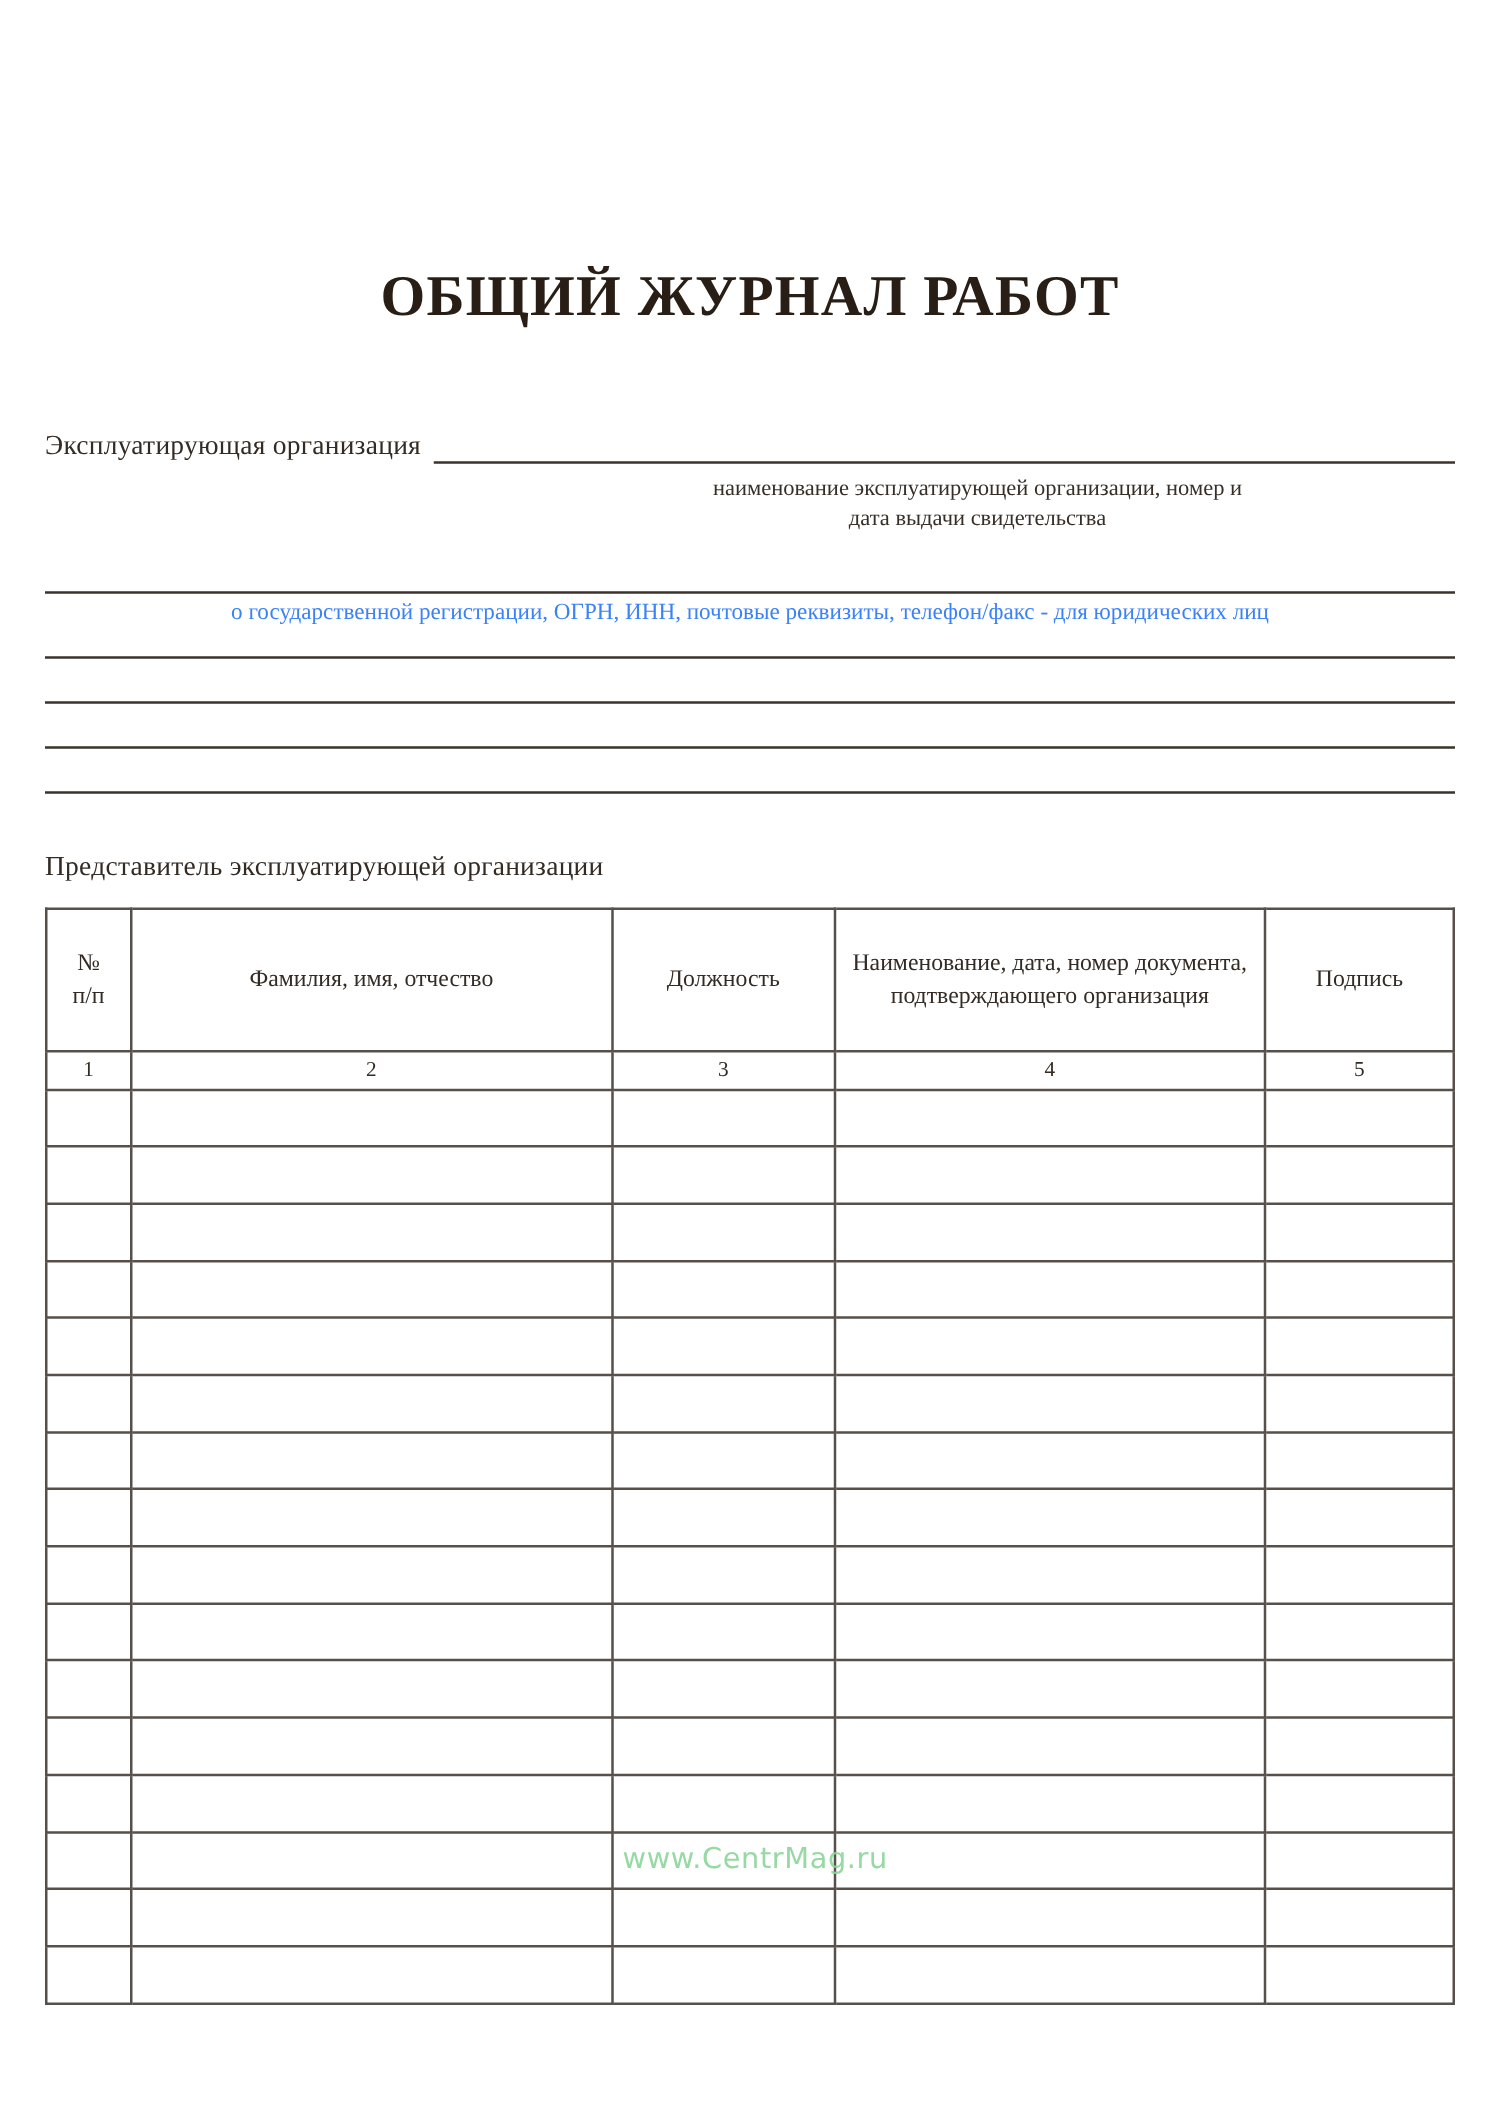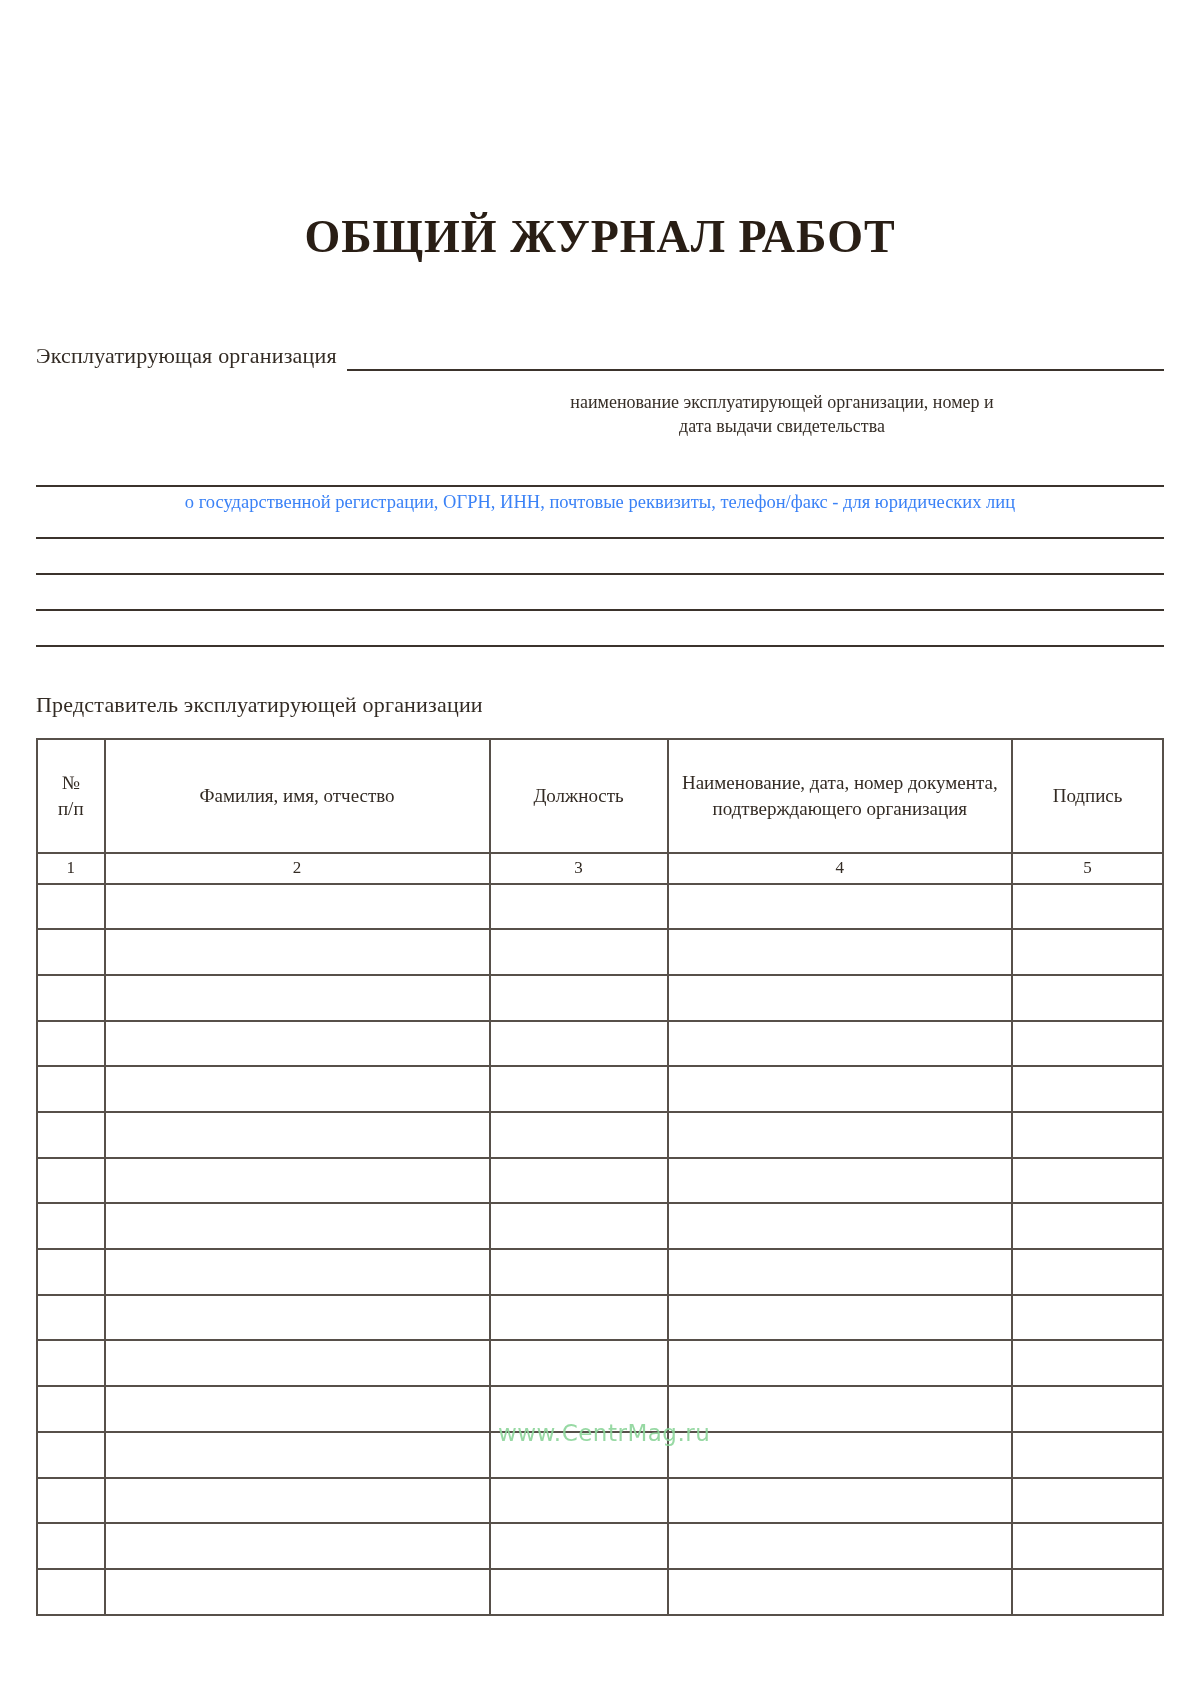--- a/index.html
+++ b/index.html
@@ -24,21 +24,21 @@
 
   .org-row { display:flex; align-items:flex-start; margin-top:80px; }
   .org-label { font-size:22px; white-space:nowrap; letter-spacing:0.2px; }
   .fill-line { flex:1; border-bottom:2.5px solid #3b332c; margin-left:10px; height:28px; }
 
   .org-caption {
     margin-left:364px;
     text-align:center;
     font-size:18px;
     line-height:1.35;
-    margin-top:19px;
+    margin-top:7px;
     color:#362e27;
   }
 
   .rule { height:0; border-bottom:2.5px solid #3b332c; }
   .rule-reg { margin-top:46px; }
   .reg-caption {
     text-align:center;
     font-size:18.5px;
     margin-top:5px;
     color:#3b82f6;
@@ -63,21 +63,21 @@
     color:#332b24;
     padding:2px 10px;
   }
   tr.hdr-row { height:114px; }
   tr.hdr-row th { font-size:19px; line-height:1.35; }
   tr.num-row td { height:31px; font-size:17px; padding:0; }
   tr.empty-row td { height:45.7px; padding:0; }
 
   .watermark {
     position:absolute;
-    left:498px; top:1420px;
+    left:498px; top:1474px;
     width:204px;
     text-align:center;
     font-size:23px;
     letter-spacing:0.5px;
     font-family:"DejaVu Sans","Liberation Sans",sans-serif;
     color:#8cd59a;
     opacity:0.9;
     pointer-events:none;
   }
 </style>

